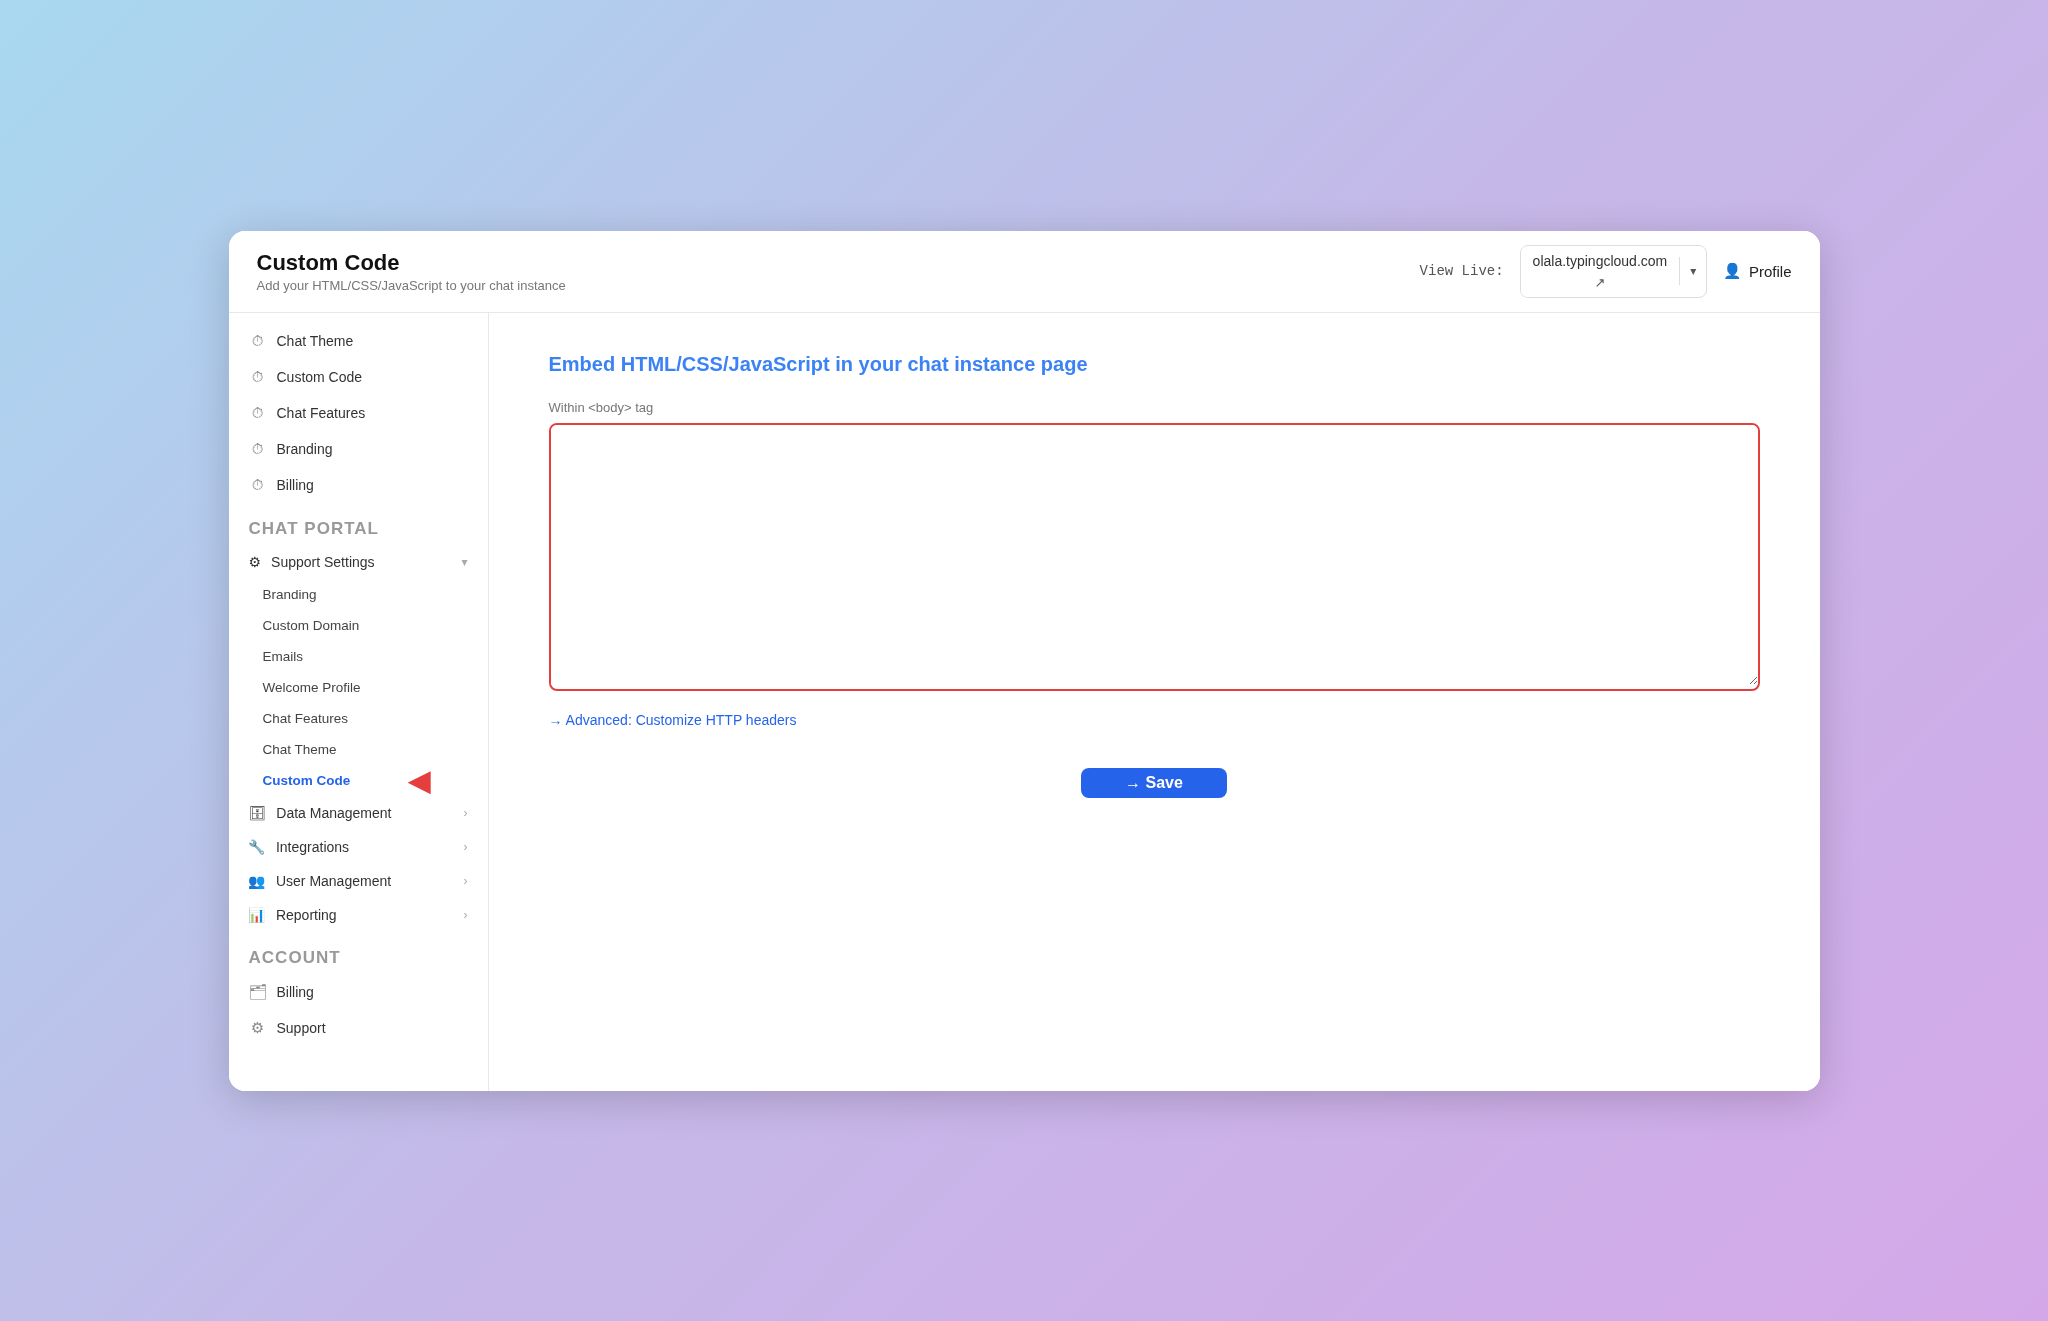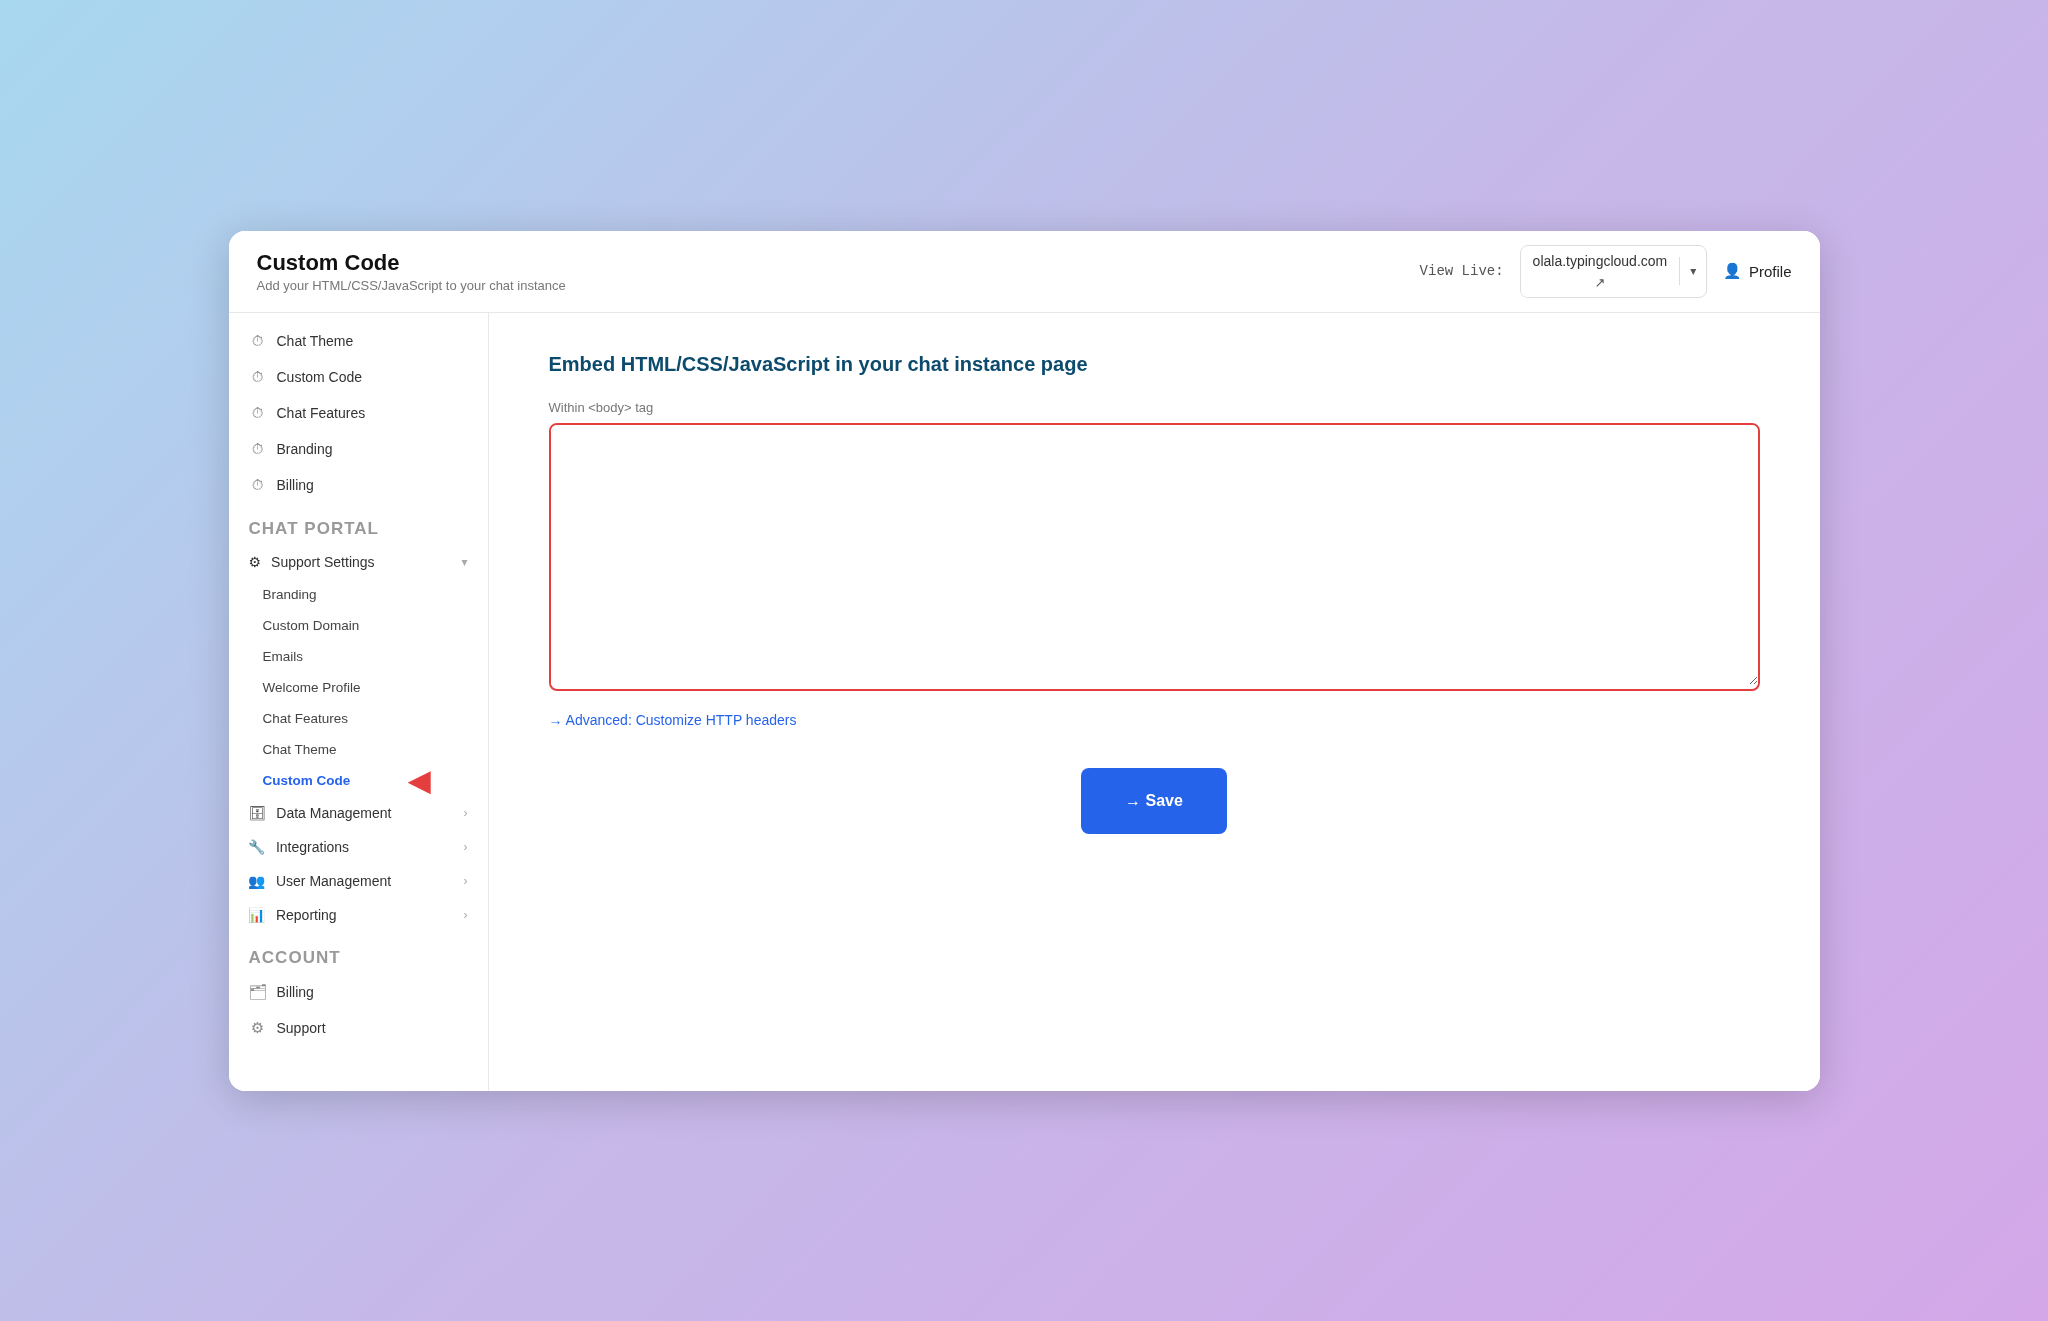--- a/index.html
+++ b/index.html
@@ -188,21 +188,21 @@
       color: #aaa;
     }
     .content-area {
       flex: 1;
       padding: 40px 60px;
       background: #fff;
     }
     .content-heading {
       font-size: 20px;
       font-weight: 700;
-      color: #0c4a6e;
+      color: #3b82f6;
       margin-bottom: 24px;
     }
     .field-label {
       font-size: 13px;
       color: #777;
       margin-bottom: 8px;
     }
     .code-textarea-wrapper {
       border: 2px solid #e53e3e;
       border-radius: 8px;
@@ -233,21 +233,21 @@
     }
     .save-btn-row {
       display: flex;
       justify-content: center;
     }
     .save-btn {
       background: #2563eb;
       color: #fff;
       border: none;
       border-radius: 8px;
-      padding: 24px 44px;
+      padding: 6px 44px;
       font-size: 16px;
       font-weight: 600;
       cursor: pointer;
       display: flex;
       align-items: center;
       gap: 8px;
       transition: background 0.15s;
     }
     
     .arrow-annotation {

